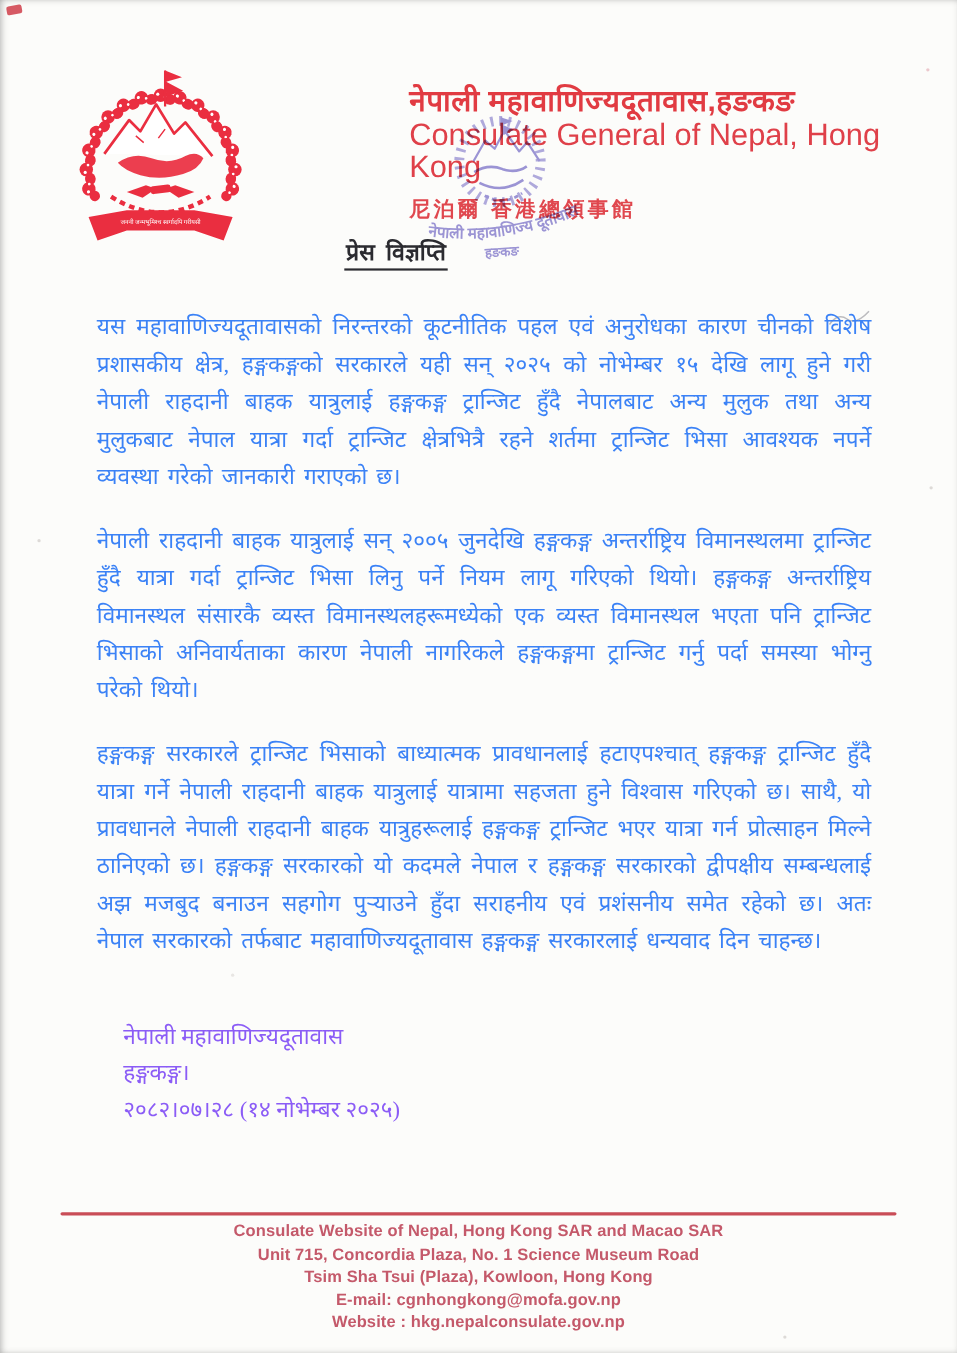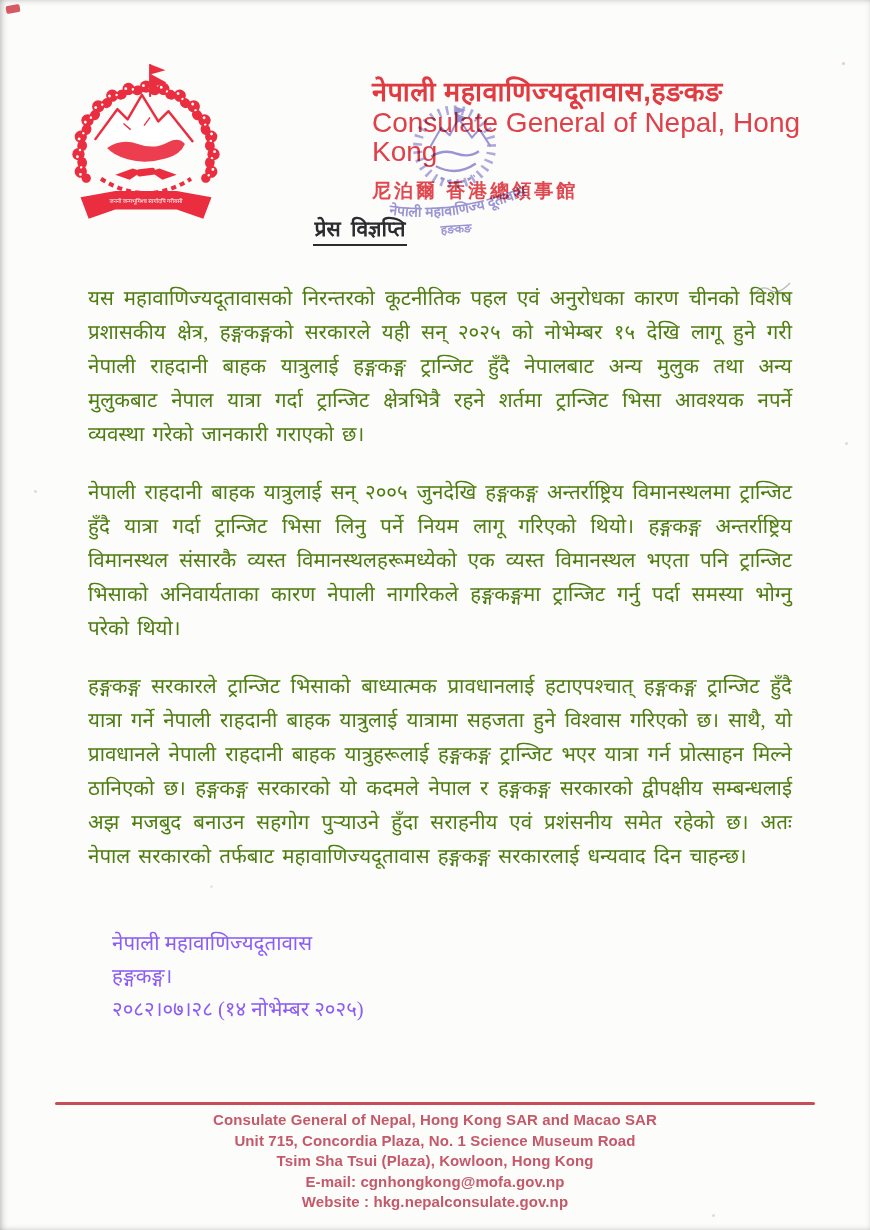--- a/index.html
+++ b/index.html
@@ -32,21 +32,21 @@
   .org-english{font-size:28px;font-weight:400;line-height:29px;color:#df4049;}
   .org-chinese{font-size:19px;font-weight:700;line-height:34px;margin-top:8px;
     color:#e0474e;letter-spacing:3px;}
   .stamp-svg{position:absolute;left:378px;top:103px;width:152px;height:134px;
     z-index:3;mix-blend-mode:multiply;opacity:.88;}
 
   
   .doc-title{position:absolute;left:0;top:214px;width:720px;text-align:center;z-index:2;}
   .doc-title span{display:inline-block;font-size:21px;font-weight:700;color:#2b2b30;
     border-bottom:2px solid #2b2b30;padding:0 2px 2px 2px;word-spacing:5px;}
-  .body-text{position:absolute;left:88px;top:281px;width:704px;color:#4d7c0f;}
+  .body-text{position:absolute;left:88px;top:281px;width:704px;color:#3b82f6;}
   .body-text p{margin:0 0 24px 0;font-size:20.5px;line-height:34px;
     text-align:justify;word-spacing:3px;}
   .signature{position:absolute;left:112px;top:927px;color:#8b5cf6;
     font-size:20.5px;line-height:33px;}
 
   
   .footer-rule{position:absolute;left:55px;top:1102px;width:760px;height:3px;
     background:#c94d57;border-radius:2px;}
   .footer-text{position:absolute;left:0;top:1110px;width:870px;text-align:center;
     font-family:"Liberation Sans","DejaVu Sans",sans-serif;
@@ -146,20 +146,20 @@
   </div>
 
   <div class="signature">
     <div>नेपाली महावाणिज्यदूतावास</div>
     <div>हङ्गकङ्ग।</div>
     <div>२०८२।०७।२८ (१४ नोभेम्बर २०२५)</div>
   </div>
 
   <div class="footer-rule"></div>
   <div class="footer-text">
-    <div>Consulate General of Nepal, Hong Kong SAR and Macao SAR</div>
+    <div>Consulate Website of Nepal, Hong Kong SAR and Macao SAR</div>
     <div>Unit 715, Concordia Plaza, No. 1 Science Museum Road</div>
     <div>Tsim Sha Tsui (Plaza), Kowloon, Hong Kong</div>
     <div>E-mail: cgnhongkong@mofa.gov.np</div>
     <div>Website : hkg.nepalconsulate.gov.np</div>
   </div>
 
 </div>
 
 </body></html>

